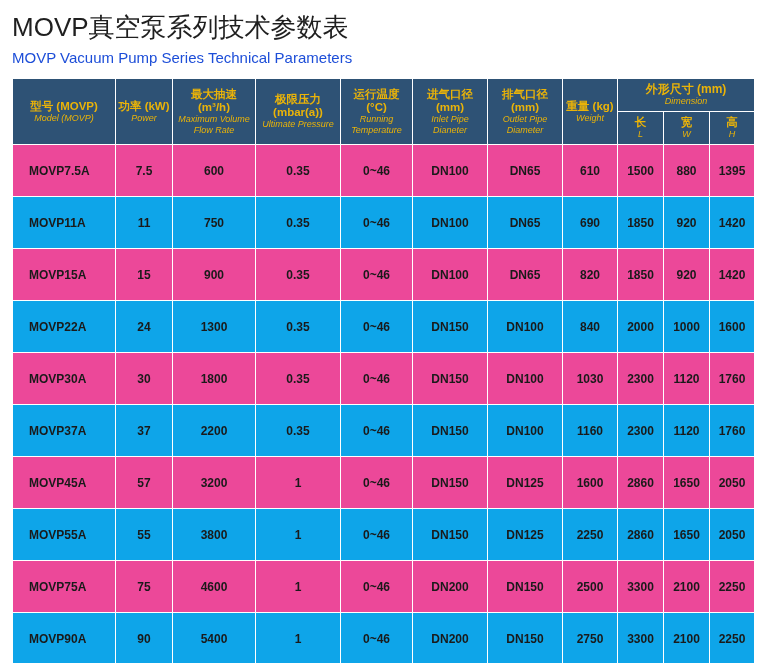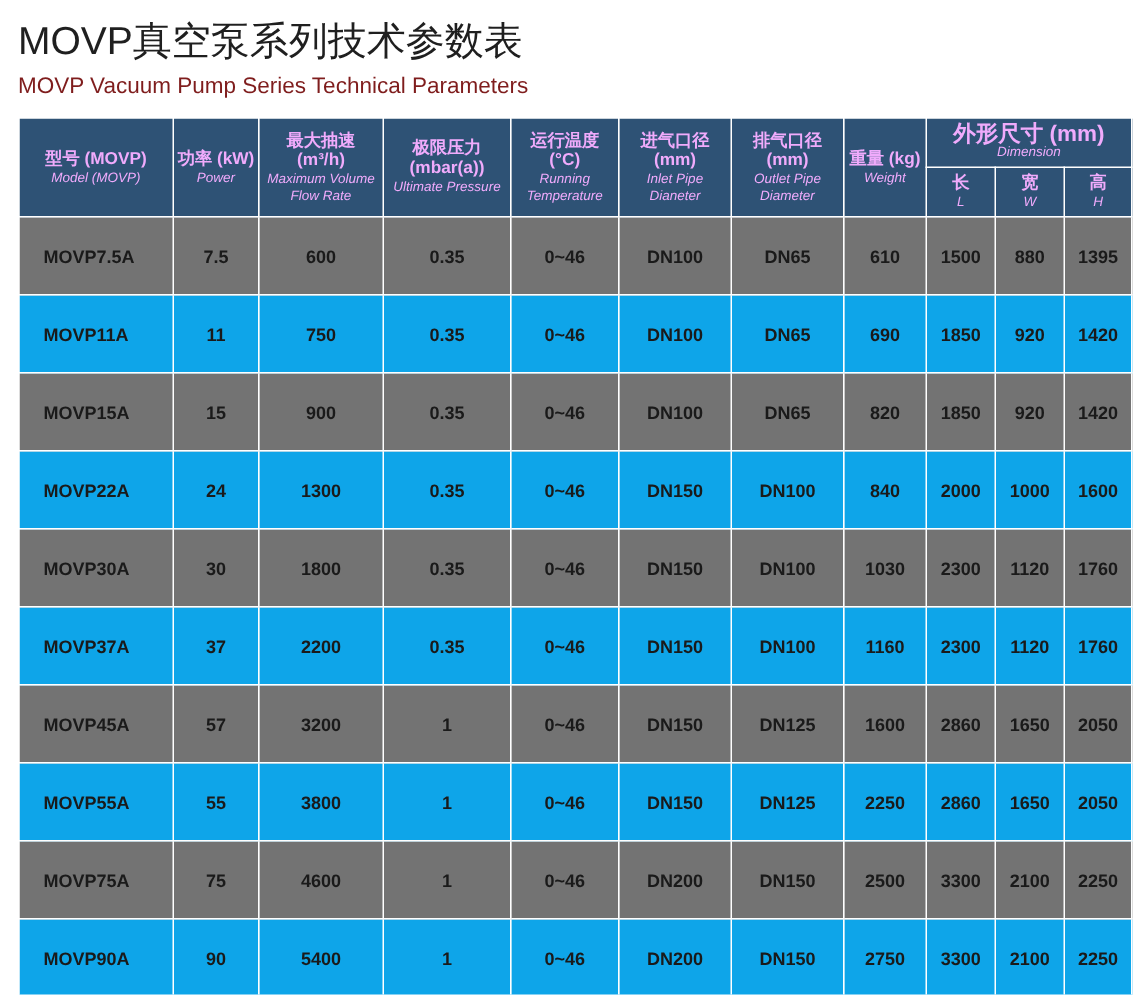--- a/index.html
+++ b/index.html
@@ -25,65 +25,65 @@
     font-size: 26px;
     font-weight: 400;
     color: #1f1f1f;
     margin: 2px 0 0 4px;
     letter-spacing: 0px;
     line-height: 34px;
   }
   .title-en {
     font-size: 15px;
     font-weight: 400;
-    color: #7f1d1d;
+    color: #1d4ed8;
     margin: 4px 0 10px 4px;
     line-height: 20px;
   }
   table.spec {
     border-collapse: collapse;
     width: 742px;
     margin-left: 4px;
     table-layout: fixed;
   }
   table.spec th, table.spec td {
     border: 1px solid #ffffff;
     text-align: center;
     vertical-align: middle;
   }
   thead th {
     background: #2e5275;
-    color: #f0abfc;
+    color: #eab308;
     font-weight: bold;
     padding: 4px 2px;
     line-height: 13px;
     margin-left: 28px;
   }
   .th-cn {
     font-size: 11.5px;
     display: block;
     font-weight: bold;
   }
   .th-en {
     font-size: 9px;
     display: block;
     font-weight: normal;
     line-height: 11px;
     font-style: italic;
   }
-  .dim-group .th-cn { font-size: 15px; }
+  .dim-group .th-cn { font-size: 12px; }
   tbody td {
     font-size: 12px;
     font-weight: bold;
     color: #1a1a1a;
     height: 51px;
     padding: 0 2px;
   }
   tbody tr.row-odd td {
-    background: #737373;
+    background: #ec4899;
   }
   tbody tr.row-even td {
     background: #0ea5e9;
   }
   tbody td.model {
     text-align: left;
     padding-left: 16px;
   }
 </style>
 </head>

